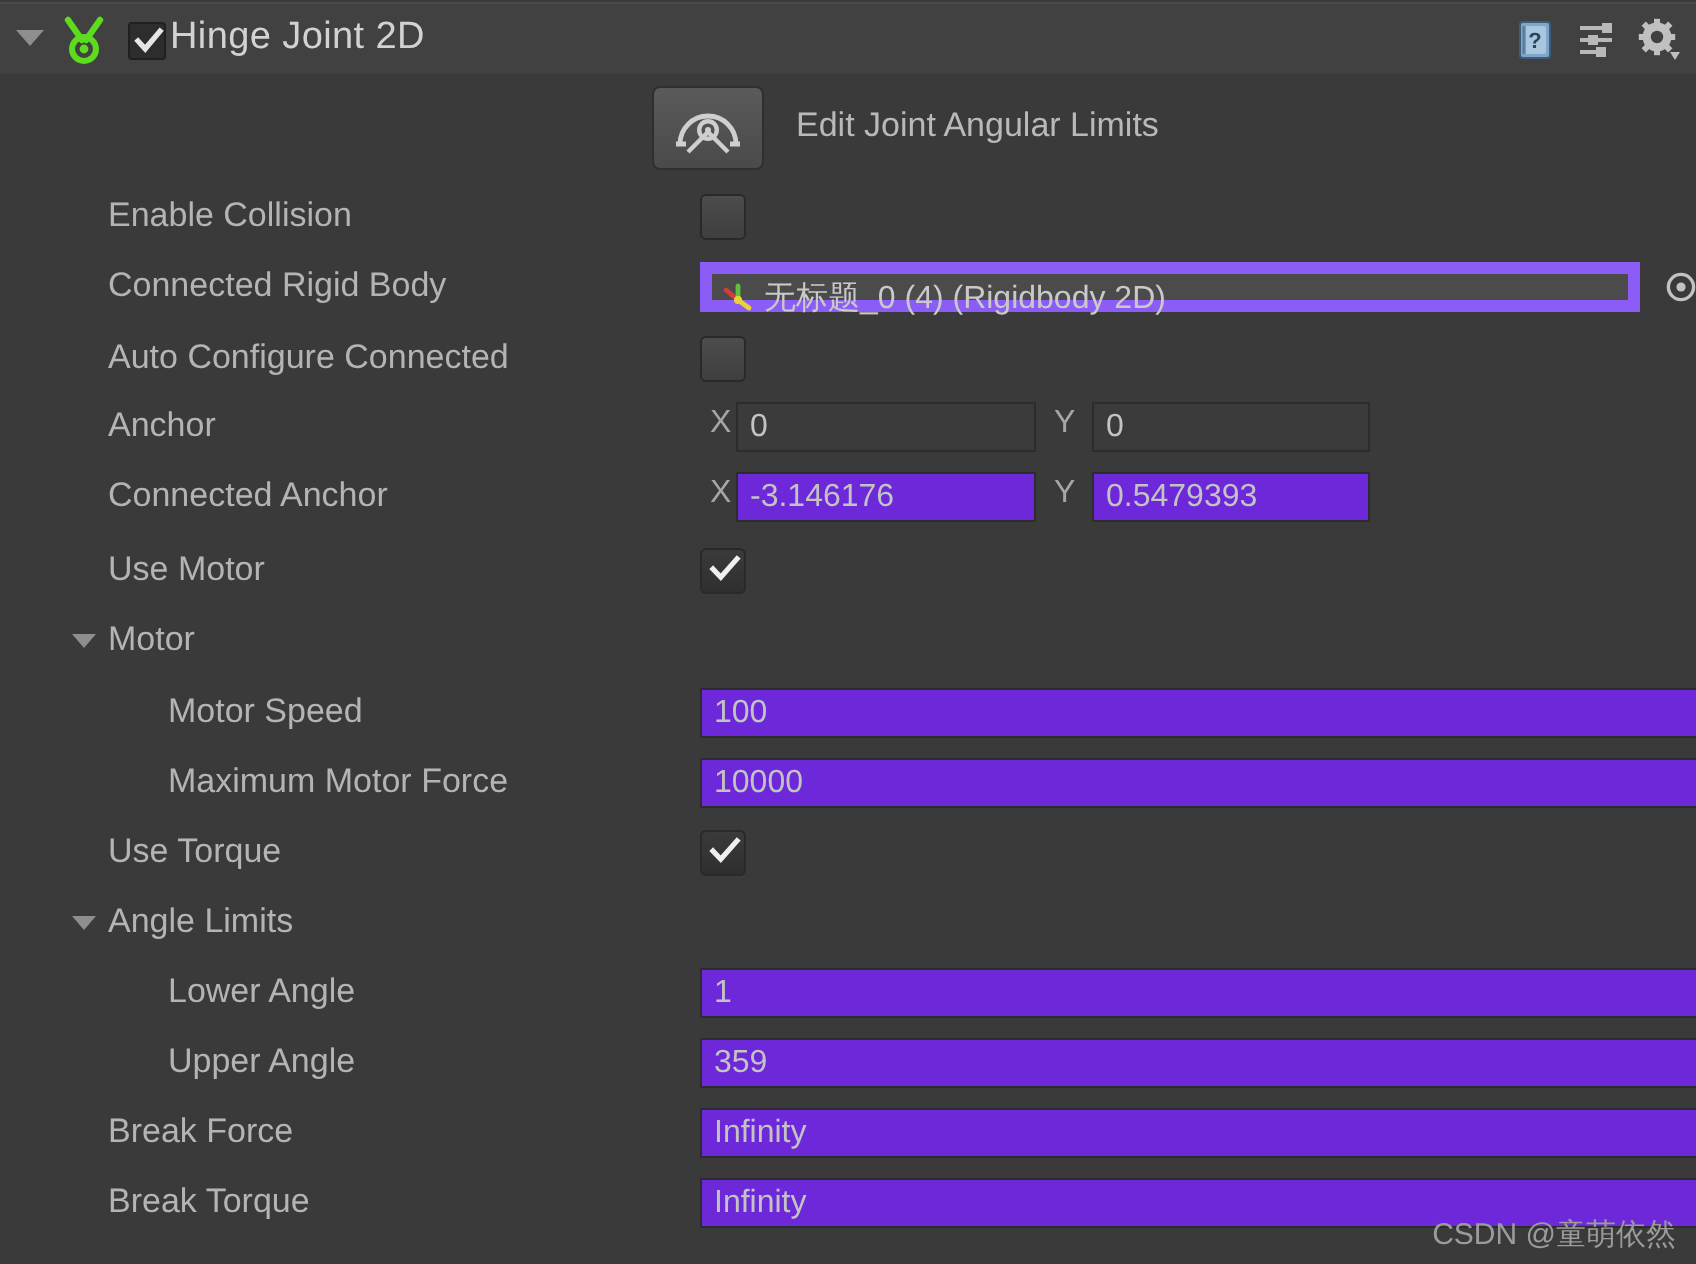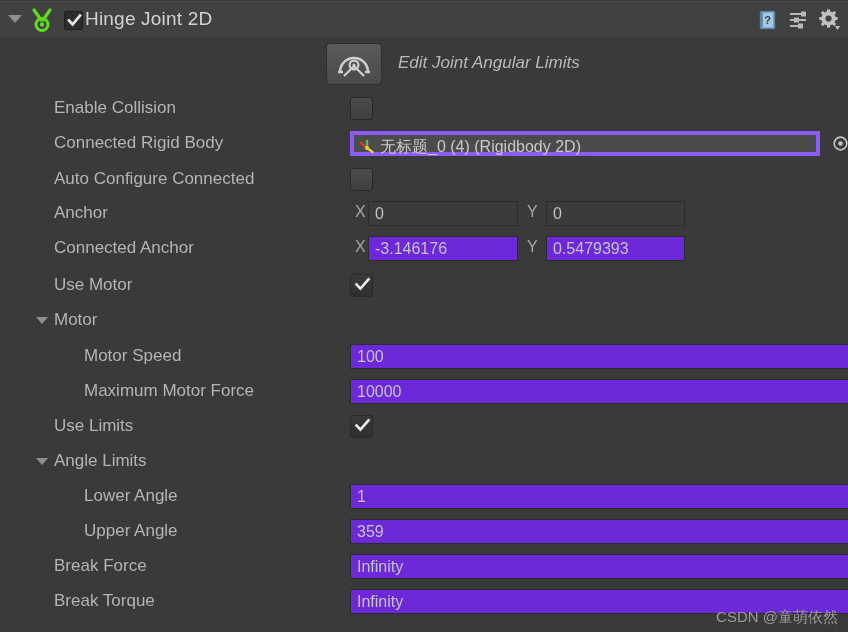--- a/index.html
+++ b/index.html
@@ -33,21 +33,21 @@
   .hdr-check .tick{position:absolute;left:1px;top:0px;}
   .hdr-title{
     position:absolute;left:85px;top:6px;
     font-size:19px;color:#d2d2d2;letter-spacing:0.2px;
     white-space:nowrap;font-weight:normal;
   }
   .hdr-btns{position:absolute;right:7px;top:5px;height:26px;display:flex;align-items:center;gap:9px;}
   .hdr-btn{width:22px;height:22px;position:relative;cursor:pointer;}
 
   
-  .edit-row{position:absolute;left:0;top:42px;width:848px;height:46px;font-style:italic;}
+  .edit-row{position:absolute;left:0;top:42px;width:848px;height:46px;}
   .edit-btn{
     position:absolute;left:326px;top:1px;width:56px;height:42px;
     background:linear-gradient(#5a5a5a,#4a4a4a);
     border:1px solid #2f2f2f;border-radius:4px;box-sizing:border-box;cursor:pointer;
   }
   .edit-label{
     position:absolute;left:398px;top:11px;font-size:17px;color:#b9b9b9;white-space:nowrap;
   }
 
   
@@ -81,21 +81,21 @@
   .wide{left:322px;width:510px;}
   .xf{left:340px;width:150px;}
   .yf{left:518px;width:139px;}
   .axlabel{position:absolute;top:4px;font-size:16px;color:#a6a6a6;}
   .ax-x{left:327px;}
   .ax-y{left:499px;}
 
   
   .objfield{
     position:absolute;left:322px;top:2px;width:470px;height:25px;
-    background:#4b4b4b;border:4px solid #8b5cf6;box-sizing:border-box;cursor:pointer;
+    background:#4b4b4b;border:6px solid #8b5cf6;box-sizing:border-box;cursor:pointer;
   }
   .objfield .oicon{position:absolute;left:4px;top:3px;width:18px;height:18px;}
   .objfield .otext{position:absolute;left:26px;top:2px;font-size:16px;color:#c9c9c9;white-space:nowrap;}
   .objpick{position:absolute;left:804px;top:6px;width:17px;height:17px;cursor:pointer;}
 
   .watermark{
     position:absolute;right:10px;bottom:5px;font-size:15px;color:#9b9b9b;white-space:nowrap;text-align:center;
   }
 </style>
 </head>
@@ -255,21 +255,21 @@
   </div>
 
   <div class="row" style="top:377px">
     <div class="label l1">Maximum Motor Force</div>
     <div class="field wide">
       <span class="val">10000</span>
     </div>
   </div>
 
   <div class="row" style="top:412px">
-    <div class="label l0">Use Limits</div>
+    <div class="label l0">Use Torque</div>
     <div class="cb checked">
       <span class="tick">
         <svg width="19" height="19" viewBox="0 0 19 19">
           <path d="M3.5 9.5 L7.4 13.6 L15.5 4.4" stroke="#efefef" stroke-width="2.6" fill="none" stroke-linecap="square"></path>
         </svg>
       </span>
     </div>
   </div>
 
   <div class="row" style="top:447px">

